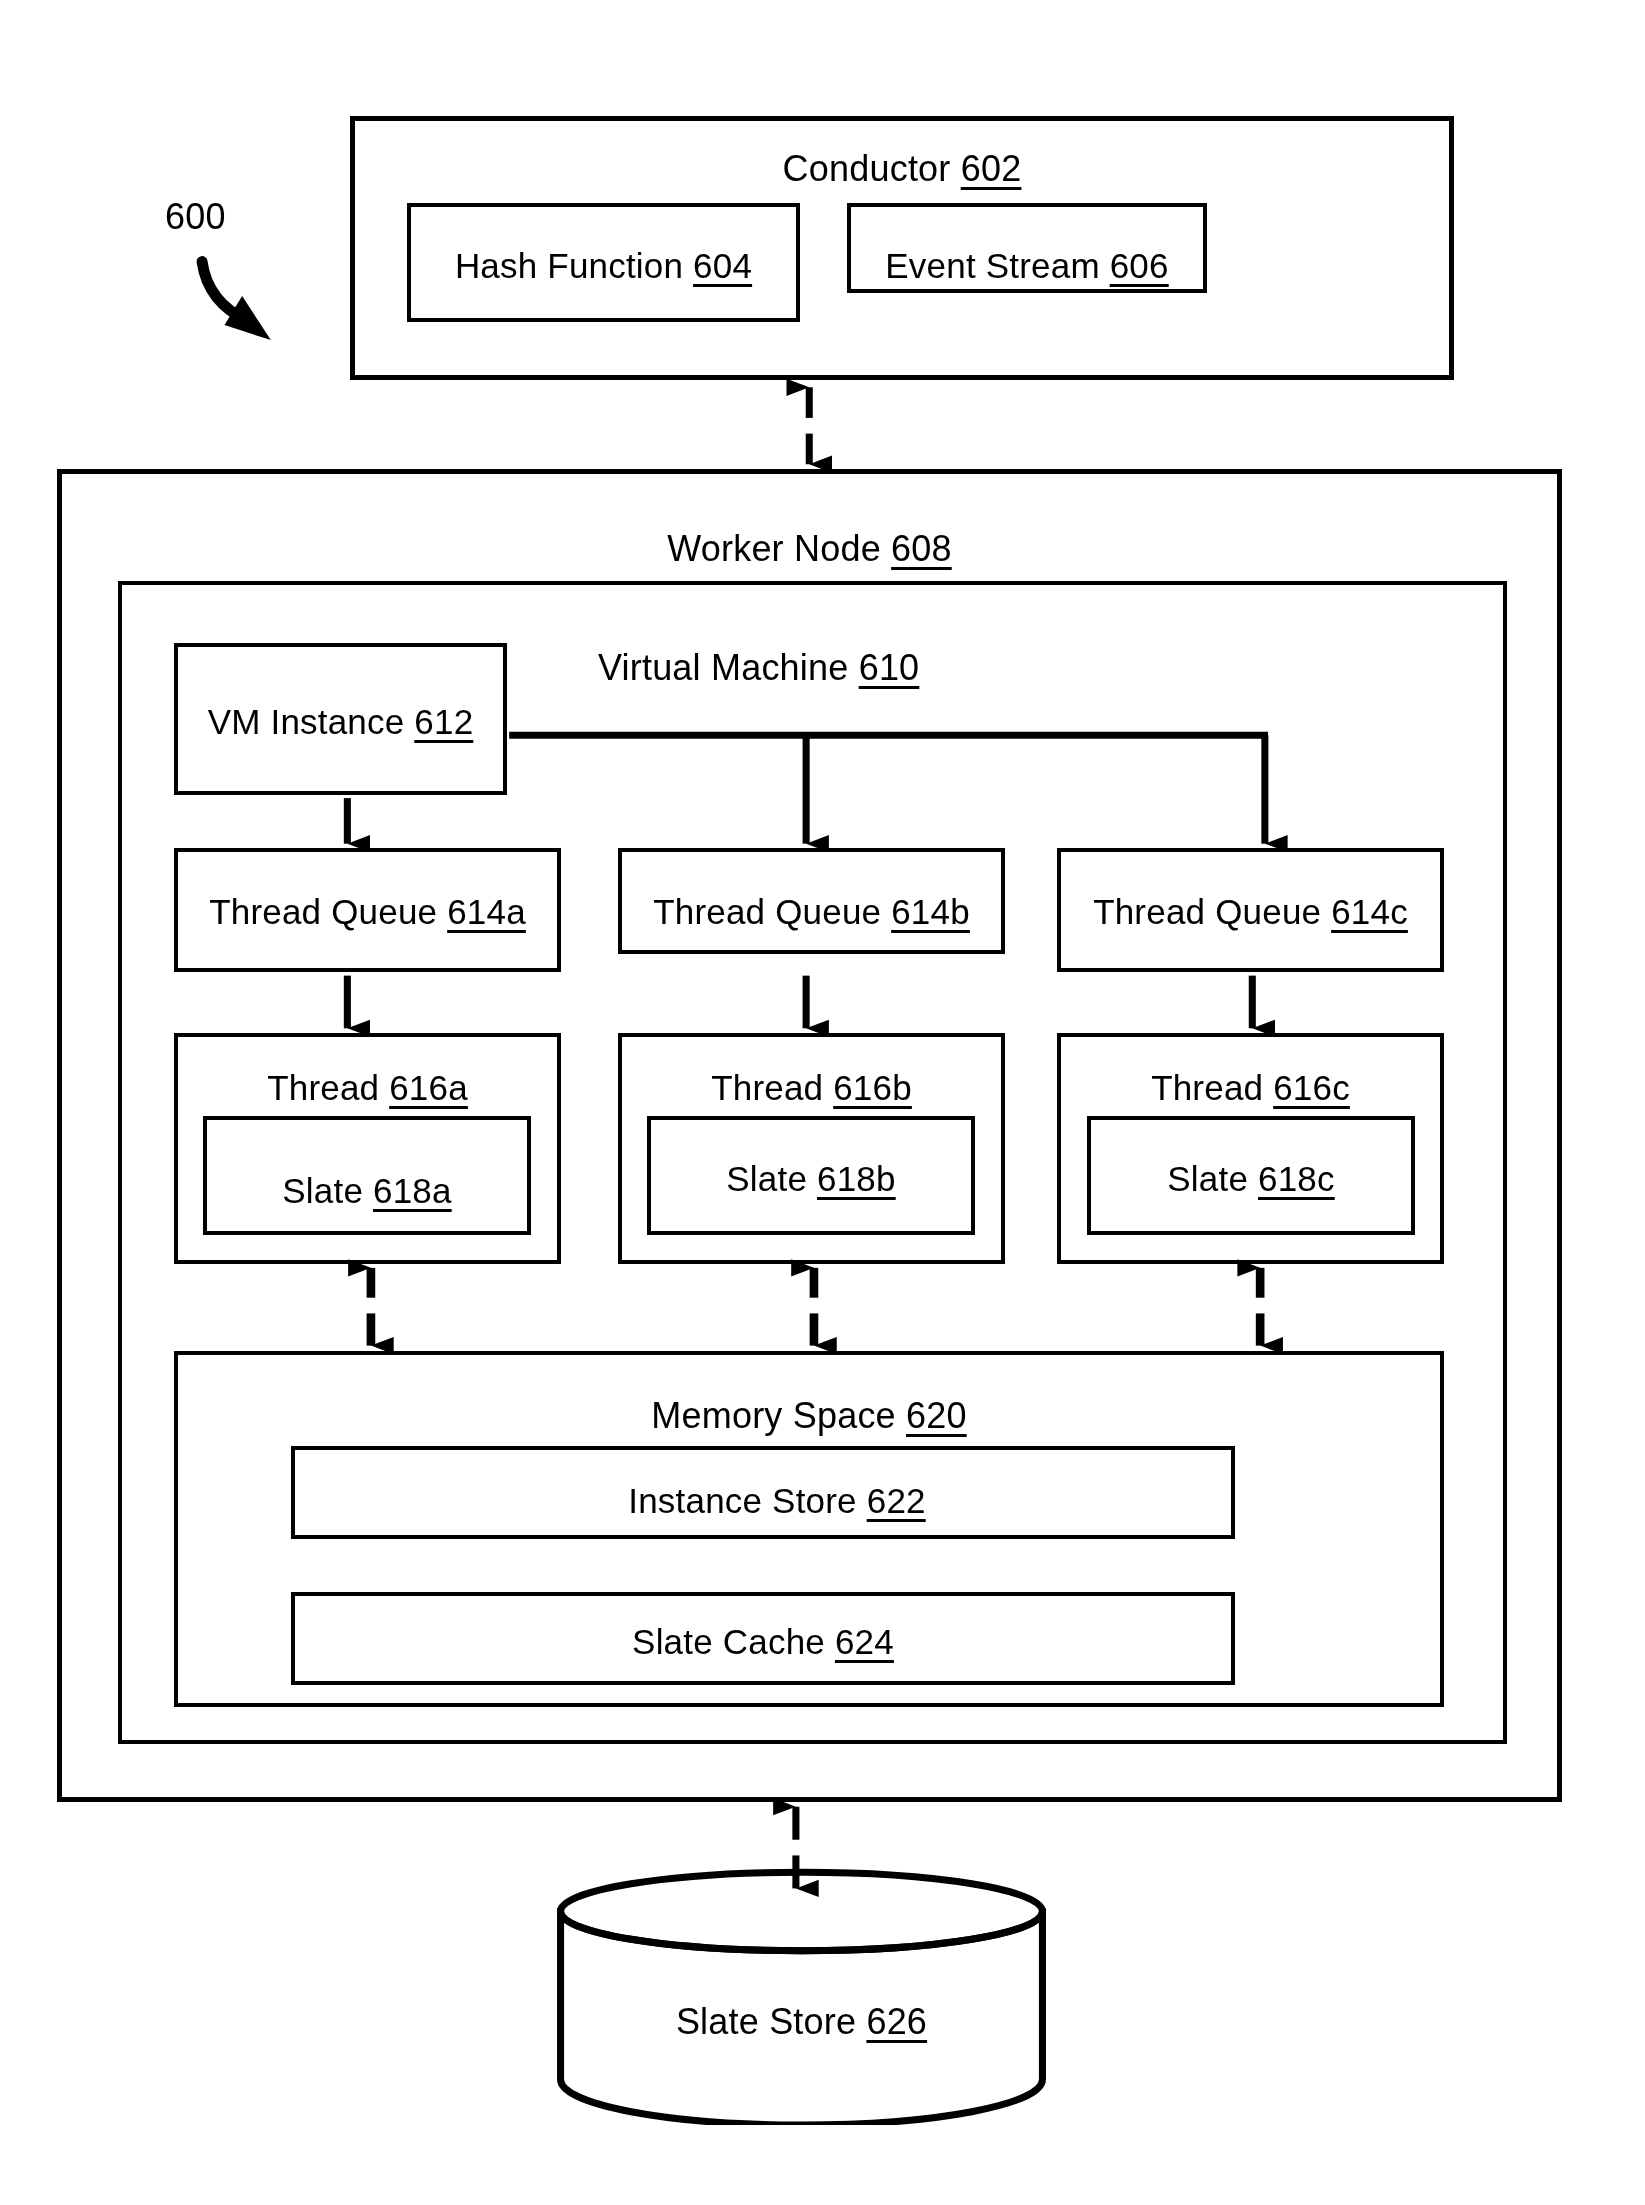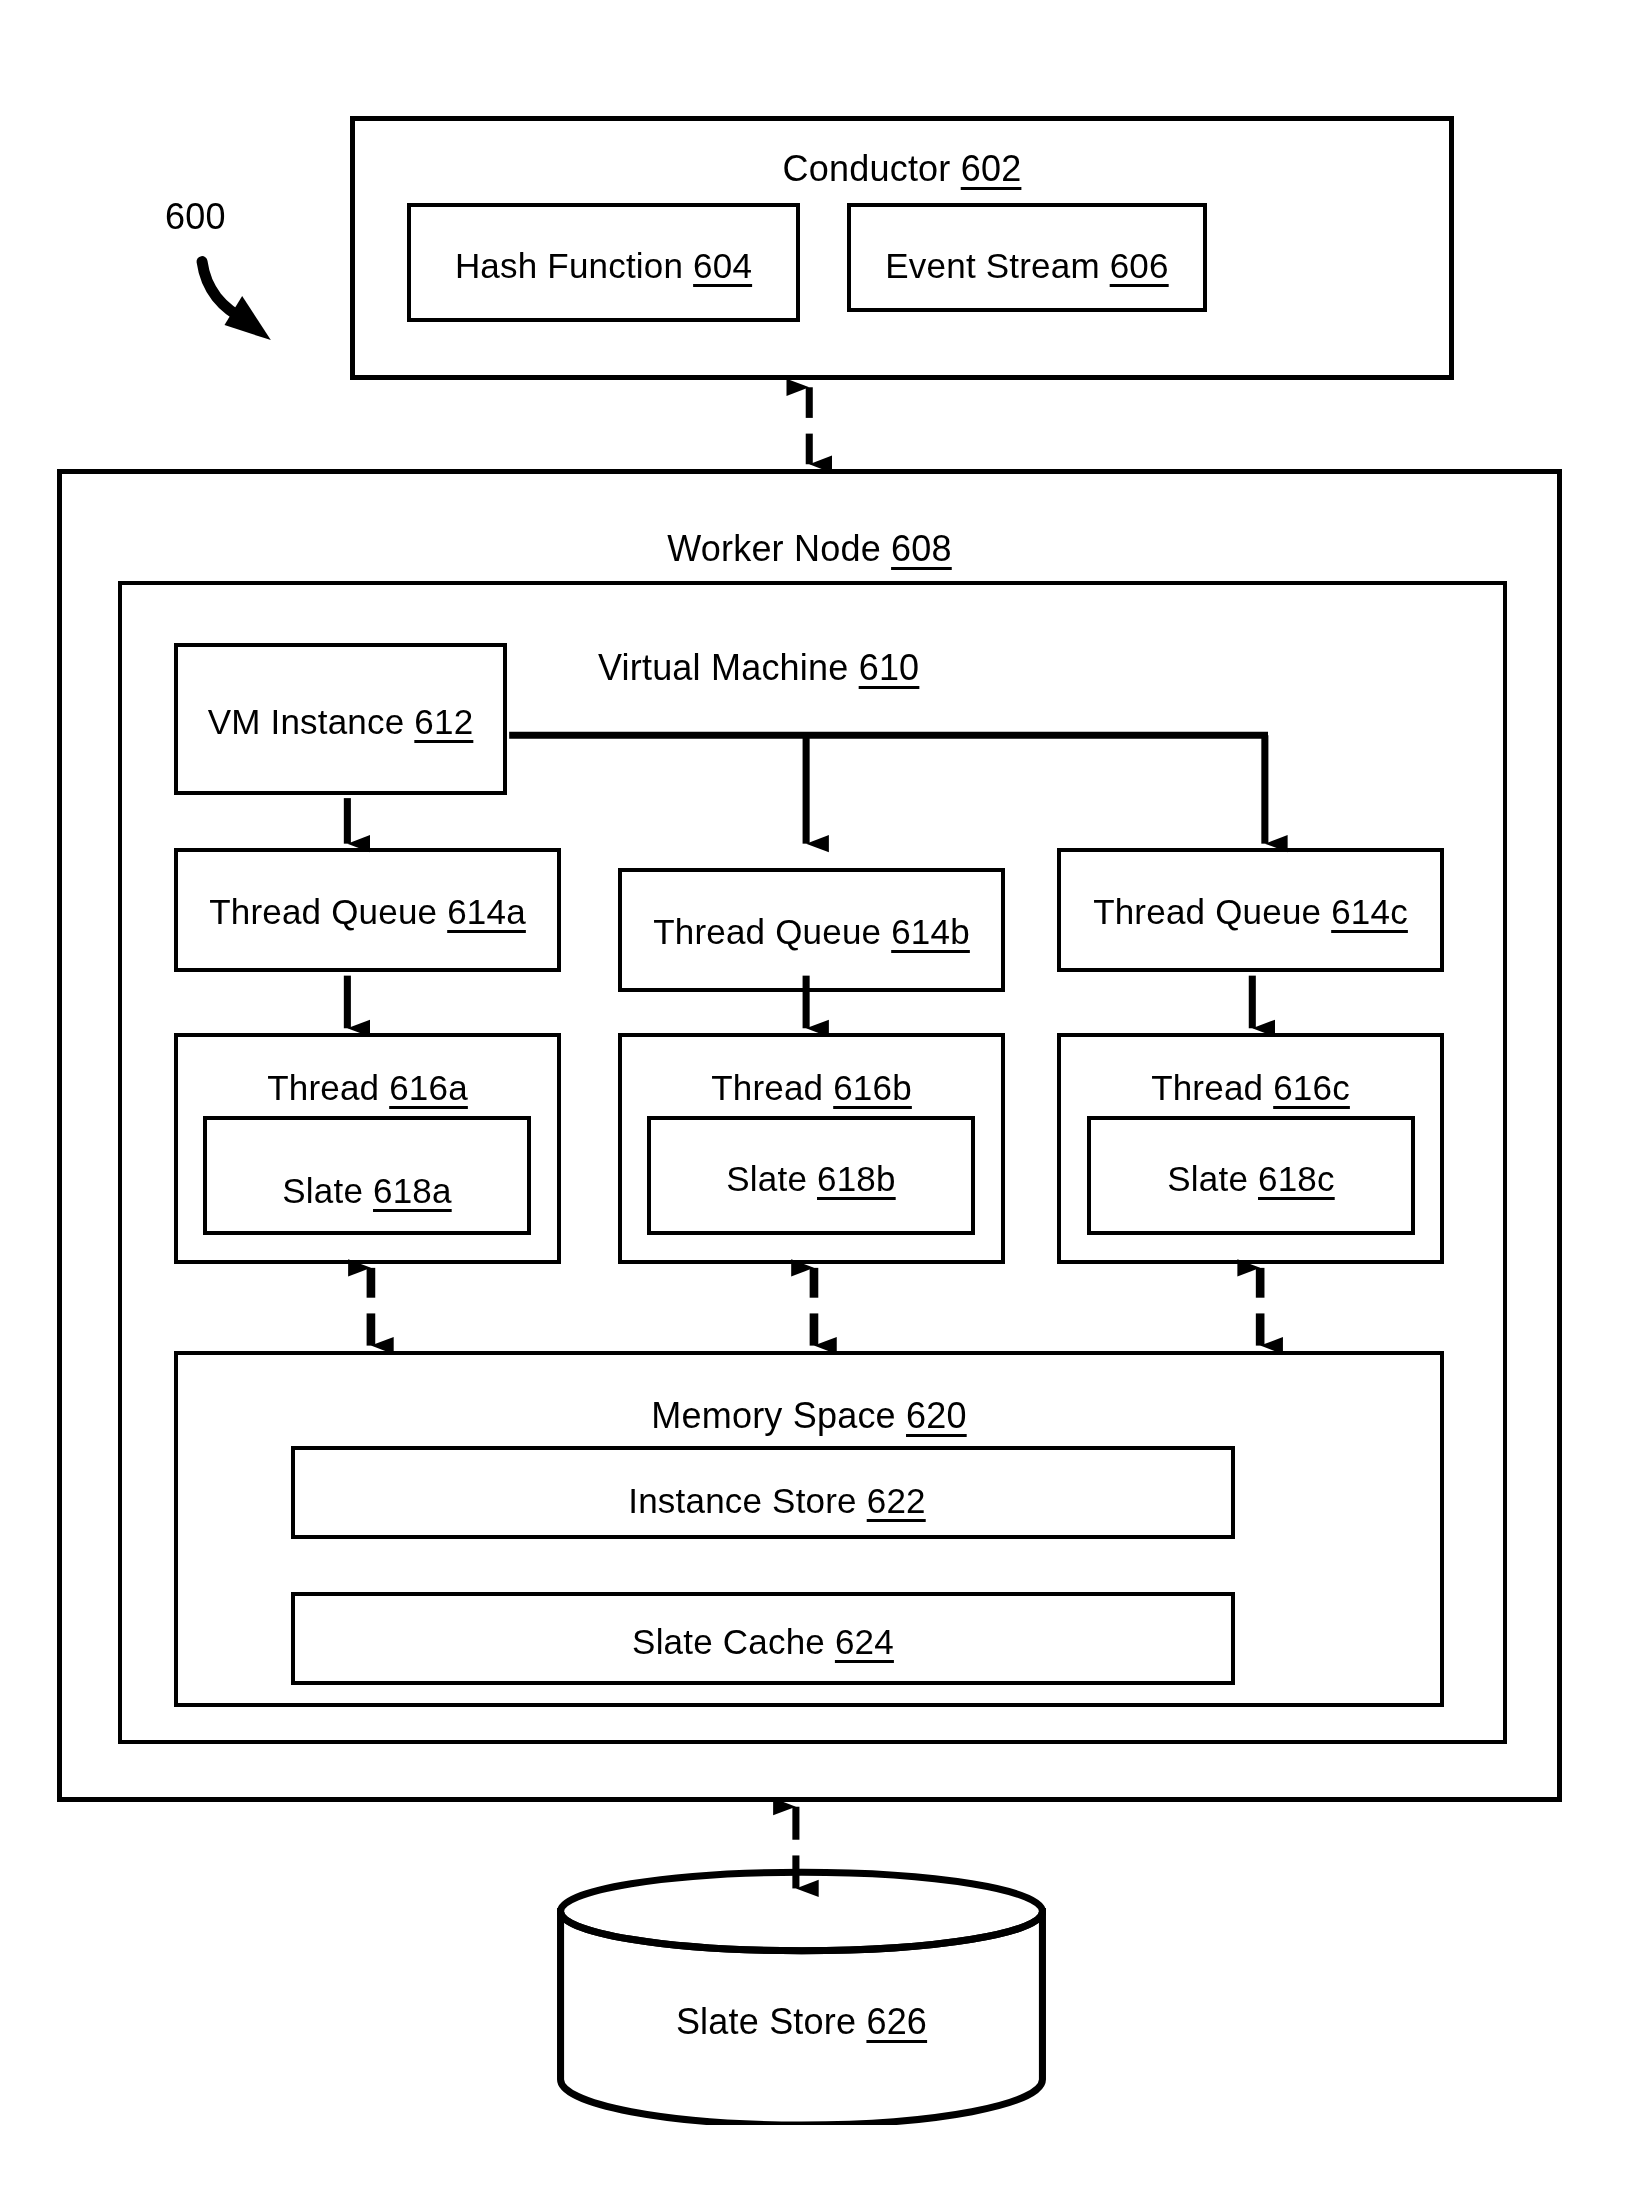--- a/index.html
+++ b/index.html
@@ -82,21 +82,21 @@
     </div>
   </div>
 
   <div class="box box-thin" style="left:407px; top:203px; width:393px; height:119px;">
     <div class="lbl center t-44" style="top:41px;">
       <span>Hash Function</span>
       <span class="ref">604</span>
     </div>
   </div>
 
-  <div class="box box-thin" style="left:847px; top:203px; width:360px; height:109px;">
+  <div class="box box-thin" style="left:847px; top:203px; width:360px; height:90px;">
     <div class="lbl center t-44" style="top:41px;">
       <span>Event Stream</span>
       <span class="ref">606</span>
     </div>
   </div>
 
   <div class="box" style="left:57px; top:469px; width:1505px; height:1333px;">
     <div class="lbl center t-46" style="top:57px;">
       <span>Worker Node</span>
       <span class="ref">608</span>
@@ -117,21 +117,21 @@
     </div>
   </div>
 
   <div class="box box-thin" style="left:174px; top:848px; width:387px; height:124px;">
     <div class="lbl center t-44" style="top:42px;">
       <span>Thread Queue</span>
       <span class="ref">614a</span>
     </div>
   </div>
 
-  <div class="box box-thin" style="left:618px; top:848px; width:387px; height:124px;margin-top:20px;">
+  <div class="box box-thin" style="left:618px; top:848px; width:387px; height:106px;">
     <div class="lbl center t-44" style="top:42px;">
       <span>Thread Queue</span>
       <span class="ref">614b</span>
     </div>
   </div>
 
   <div class="box box-thin" style="left:1057px; top:848px; width:387px; height:124px;">
     <div class="lbl center t-44" style="top:42px;">
       <span>Thread Queue</span>
       <span class="ref">614c</span>

